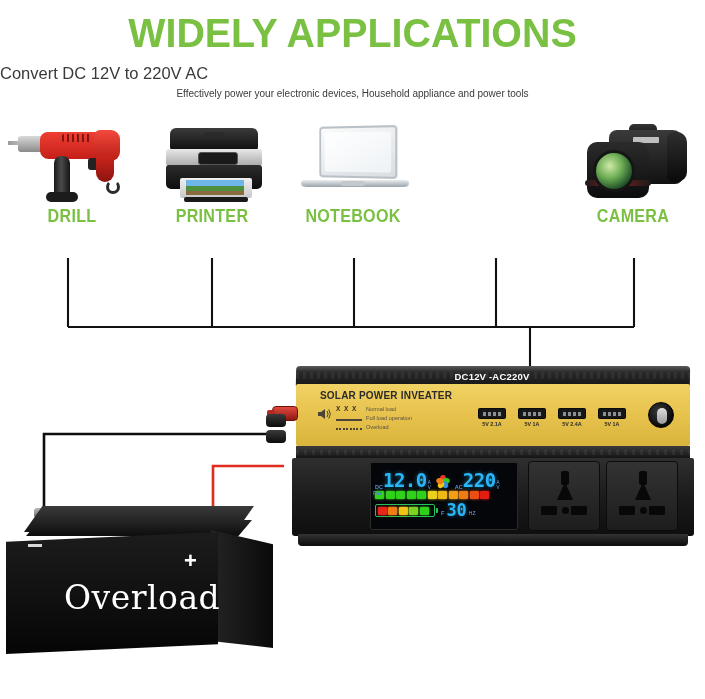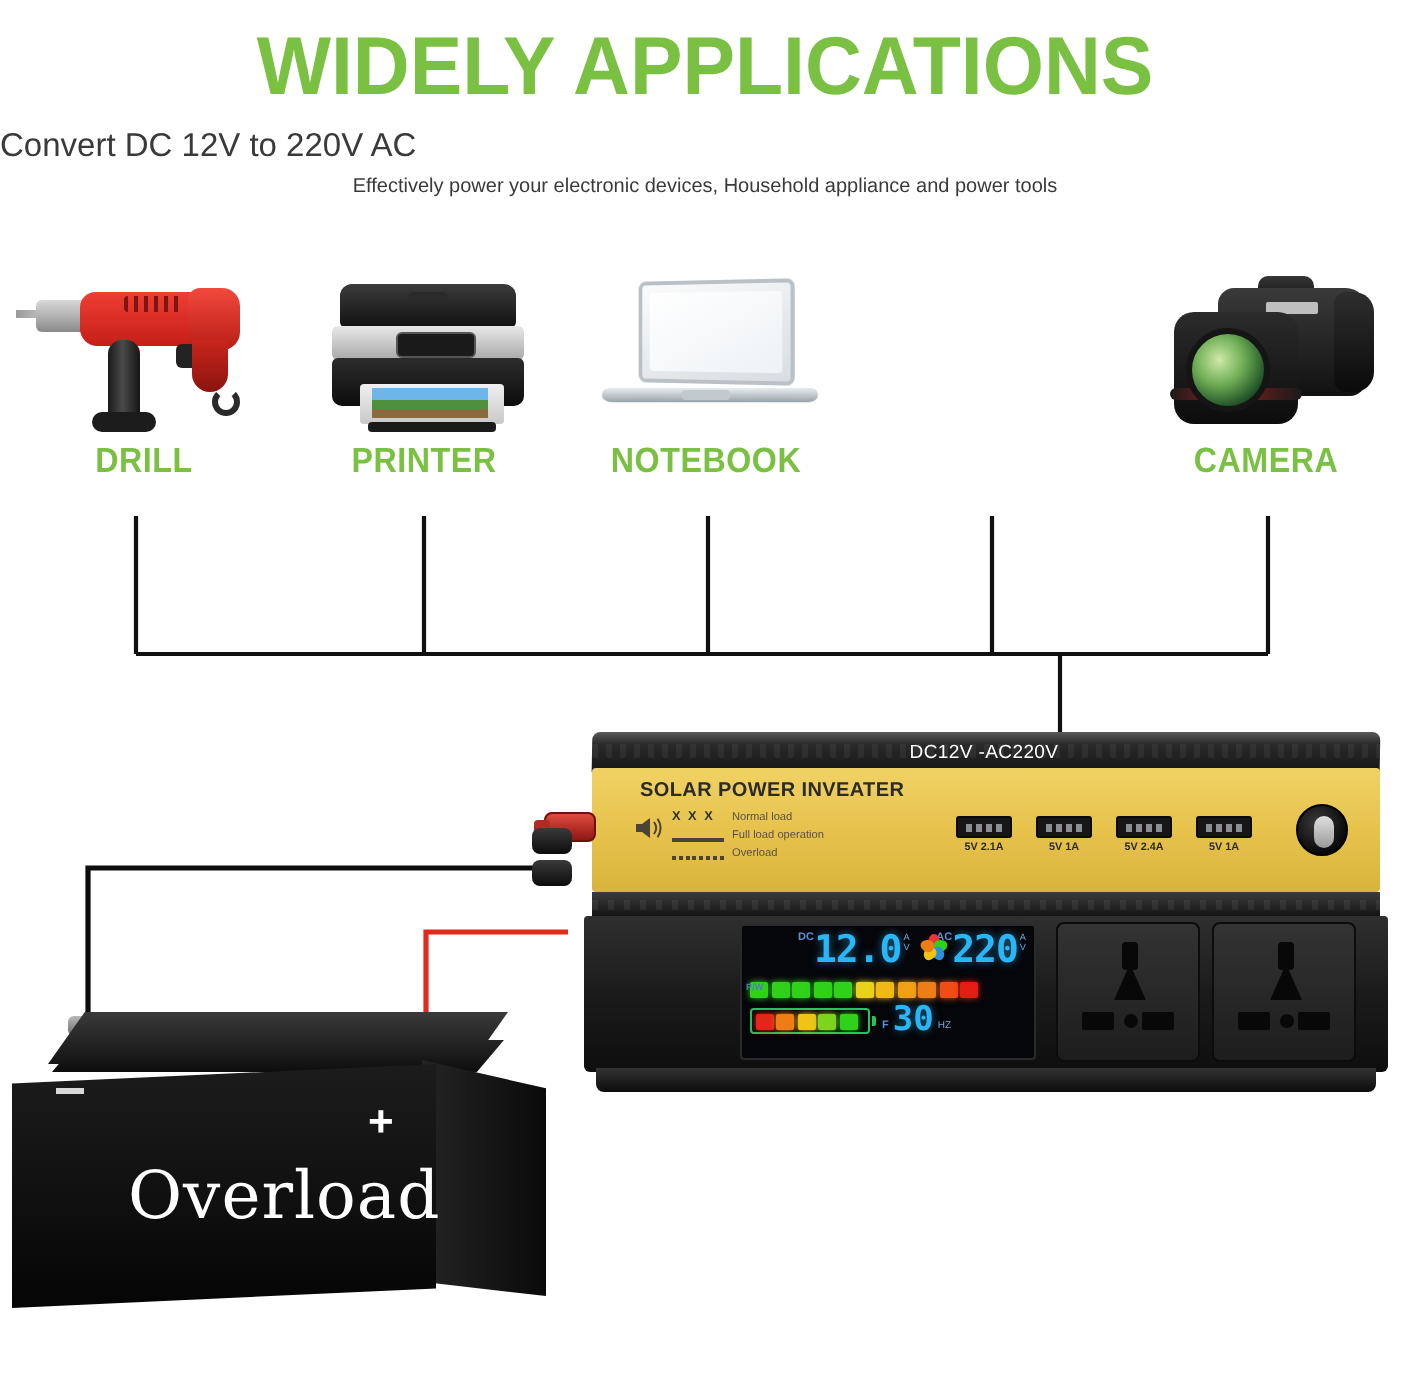--- a/index.html
+++ b/index.html
@@ -24,21 +24,21 @@
   .sub1 {
     position: absolute; top: 64px; left: 0; width: 705px;
     font-size: 16.5px; color: #3a3a3a;
   }
   .sub2 {
     position: absolute; top: 88px; left: 0; width: 705px;
     text-align: center; font-size: 10px; color: #3a3a3a;
   }
 
   
-  .appliances { position: absolute; top: 128px; left: 0; width: 575px; height: 135px; }
+  .appliances { position: absolute; top: 114px; left: 0; width: 575px; height: 135px; }
   .appl { position: absolute; width: 140px; text-align: center; }
   .appl .art { position: relative; height: 92px; }
   .appl .cap {
     font-size: 17.5px; font-weight: bold; color: #7ac143;
     letter-spacing: .3px; transform: scaleX(0.92); white-space: nowrap;
   }
 
   
   .drill { position:absolute; left:16px; top:8px; width:110px; height:80px; }
   .drill .body { position:absolute; left:22px; top:10px; width:74px; height:27px;
@@ -131,21 +131,21 @@
     position:absolute; left:14px; top:0; width:394px; height:20px;
     background:linear-gradient(180deg,#5a5a5a 0%,#2a2a2a 30%,#161616 100%);
     border-radius:4px 4px 0 0;
     transform: skewX(-1deg);
   }
   .inv-topfin .ridge{ position:absolute; left:0; top:6px; width:100%; height:7px;
     background:repeating-linear-gradient(90deg,rgba(255,255,255,.05) 0 3px, transparent 3px 7px);}
   .inv-modelbar {
     position:absolute; left:120px; top:3px; width:180px; height:14px;
     display:flex; align-items:center; justify-content:center;
-    color:#fff; font-size:9.5px; font-weight:normal; letter-spacing:.2px;
+    color:#fff; font-size:9.5px; font-weight:bold; letter-spacing:.2px;
   }
   .inv-face {
     position:absolute; left:14px; top:18px; width:394px; height:62px;
     background:linear-gradient(180deg,#f0d264 0%,#e8c44f 45%,#d9b43c 100%);
     border-radius:2px;
   }
   .inv-brand {
     position:absolute; left:24px; top:6px; font-size:10px; font-weight:bold;
     color:#2b2b2b; letter-spacing:.2px; white-space:nowrap;
   }
@@ -187,21 +187,21 @@
   }
   .inv-basefin{ position:absolute; left:16px; top:168px; width:390px; height:12px;
     background:linear-gradient(180deg,#333,#0c0c0c); border-radius:0 0 4px 4px;}
 
   
   .lcd {
     position:absolute; left:78px; top:4px; width:148px; height:68px;
     background:#05060a; border:1px solid #2a2a2a; border-radius:2px;
     padding:3px 4px;
   }
-  .lcd-row1 { position:relative; height:24px; display:flex; align-items:flex-start;margin-left:24px; }
+  .lcd-row1 { position:relative; height:24px; display:flex; align-items:flex-end; }
   .lcd .tag { font-size:5.5px; color:#5d8fd6; font-weight:bold; }
   .lcd .big {
     font-family:"DejaVu Sans Mono", monospace;
     font-size:19px; font-weight:bold; color:#29b6f6; line-height:19px;
     letter-spacing:-0.5px; text-shadow:0 0 4px rgba(41,182,246,.55);
   }
   .lcd .units { display:flex; flex-direction:column; font-size:4.6px; color:#6fa8dc; line-height:5px; margin-left:1px;}
   .fan { width:16px; height:16px; margin:0 4px; position:relative;}
   .fan i { position:absolute; left:5px; top:1px; width:6px; height:7px; border-radius:50% 50% 50% 50%/60% 60% 40% 40%;}
   .bargraph { display:flex; gap:1.5px; align-items:center; margin-top:1px;}

